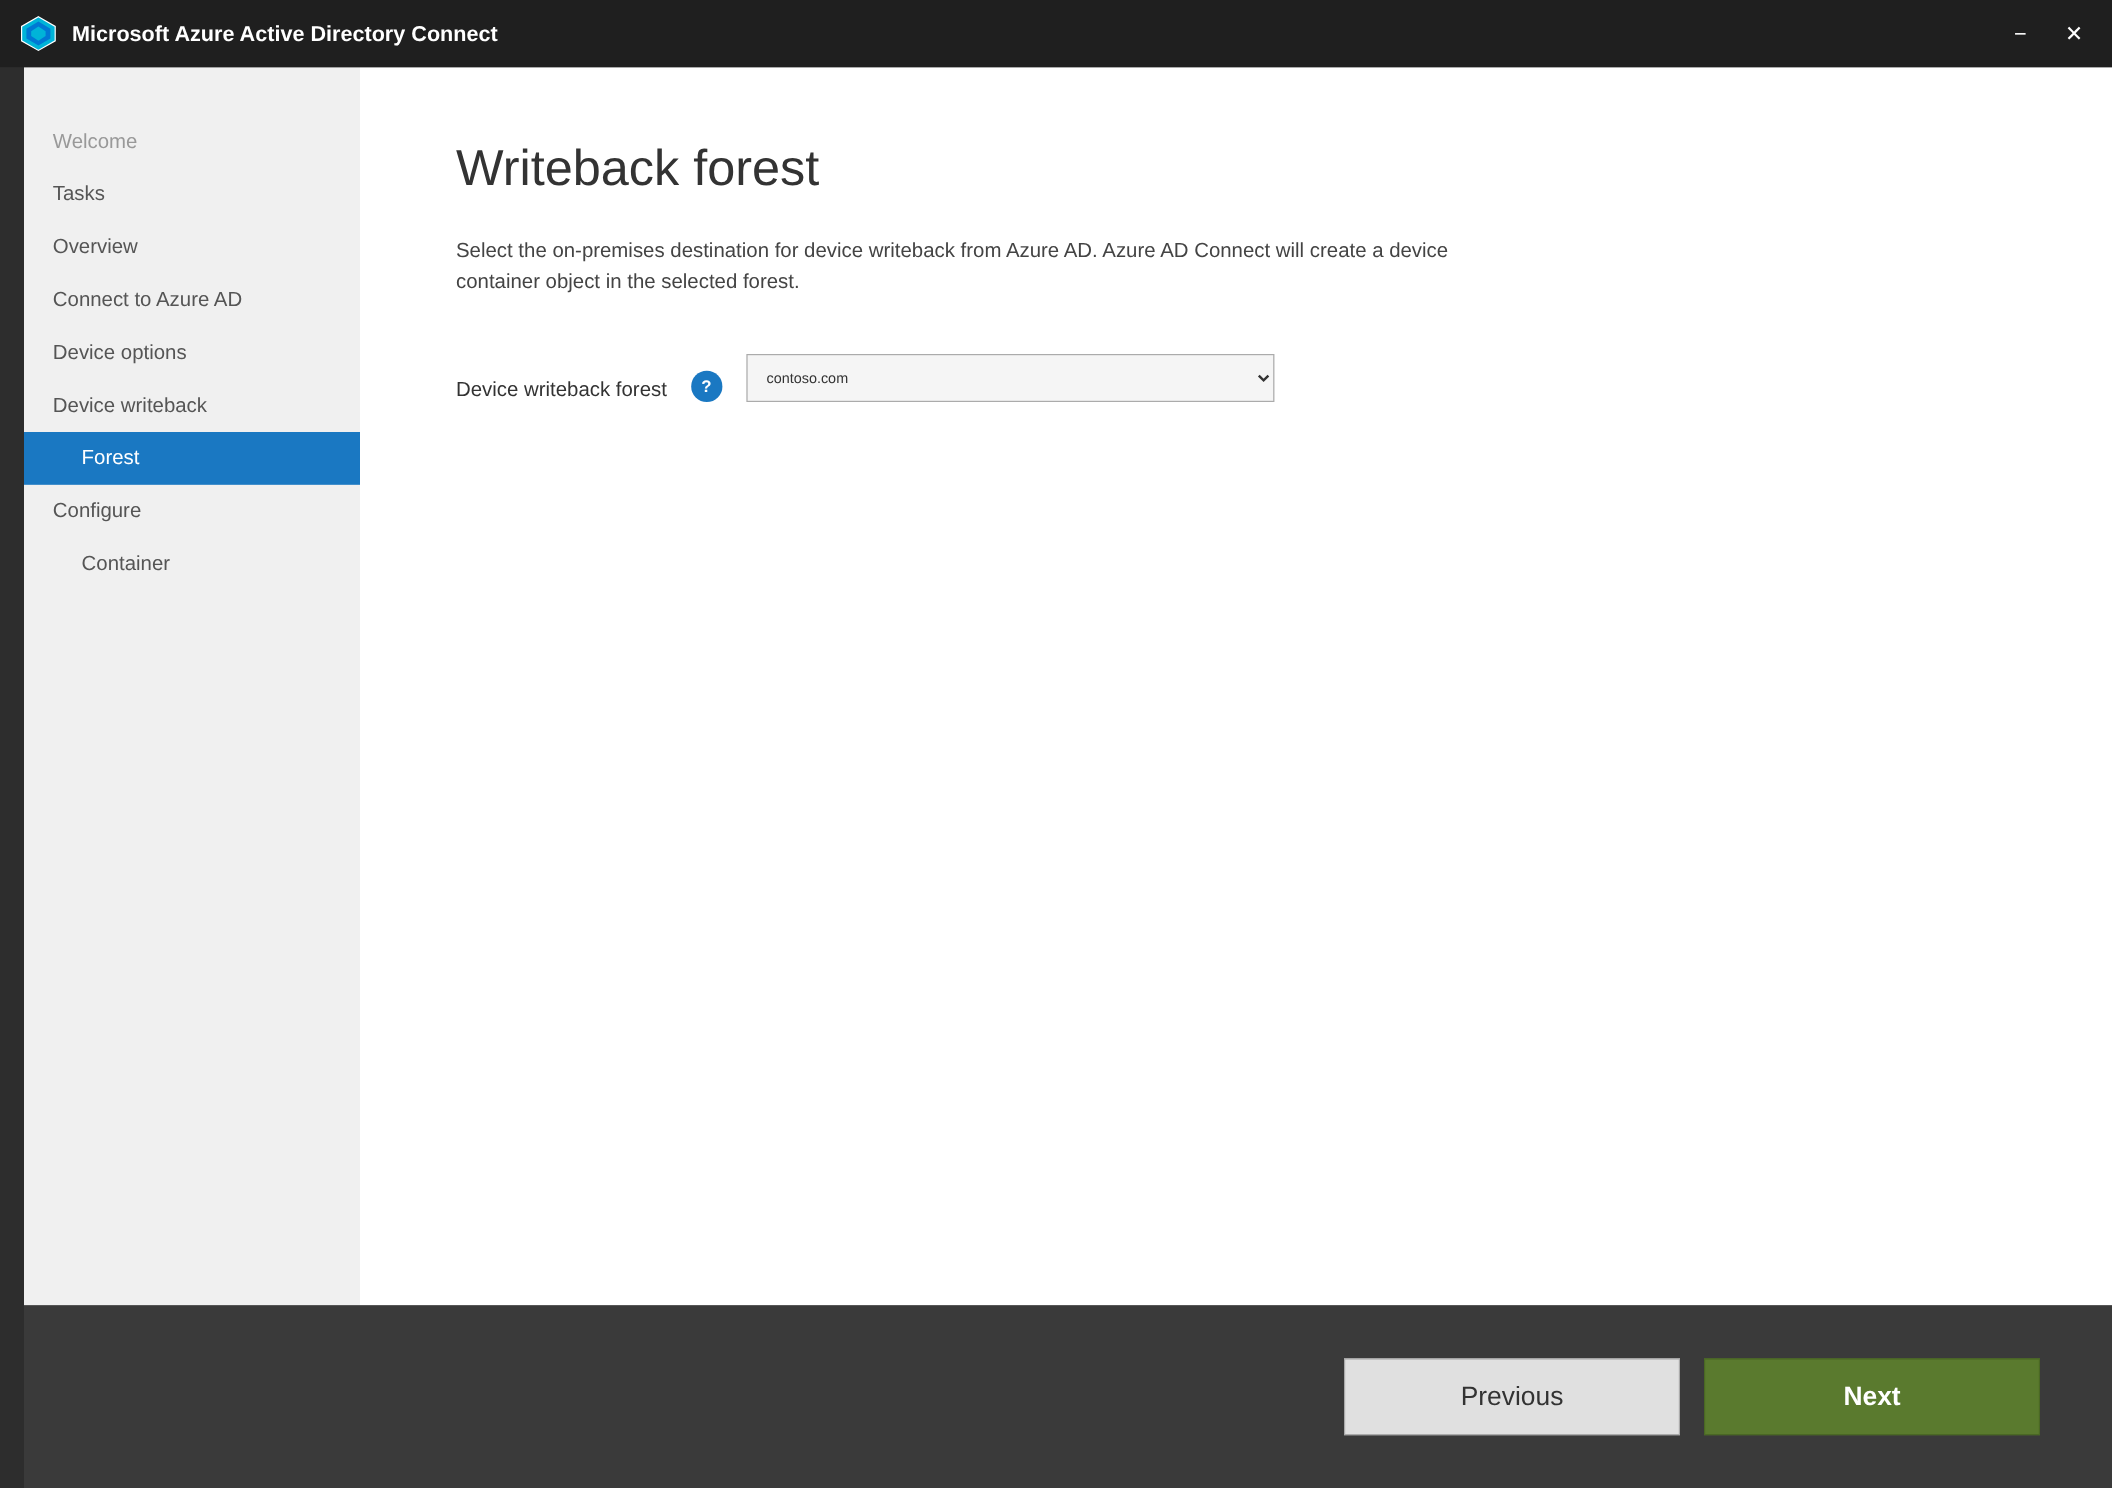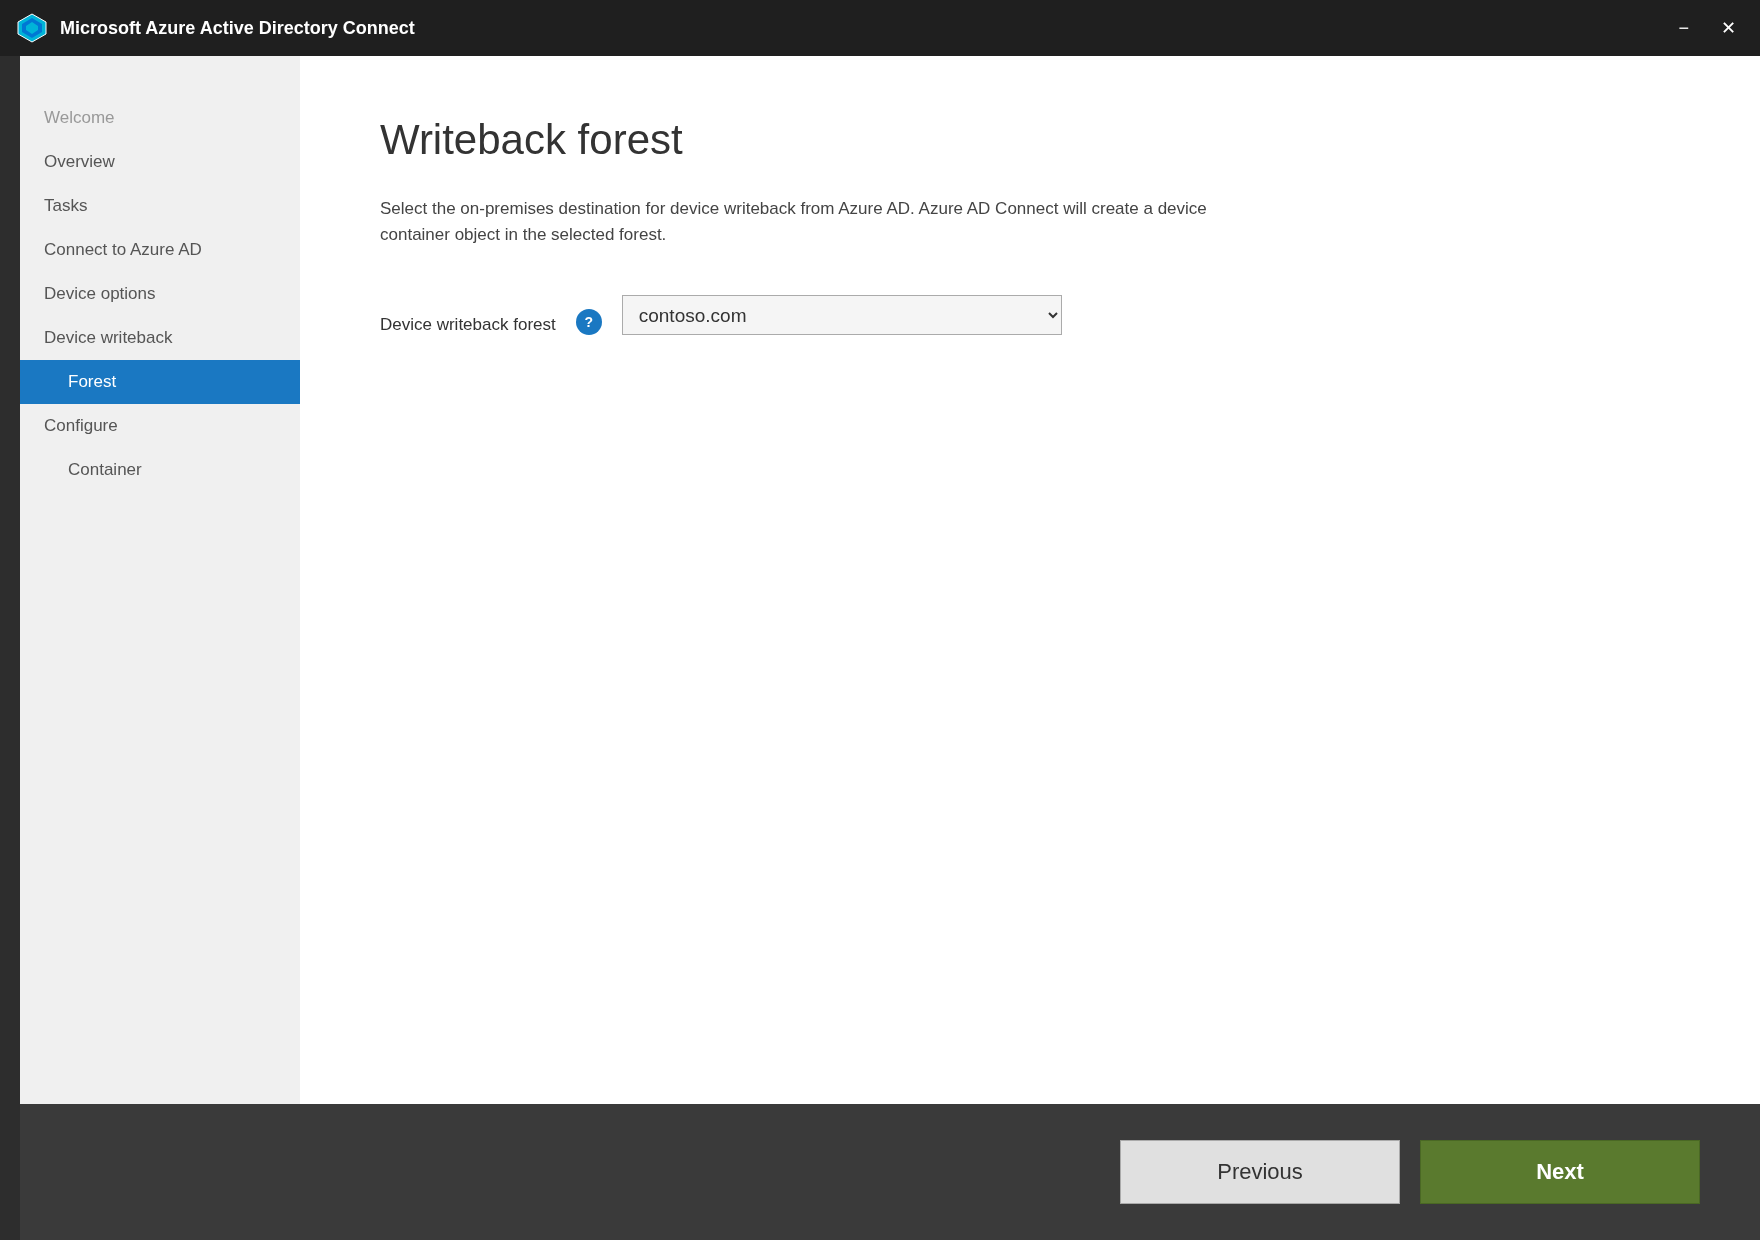--- a/index.html
+++ b/index.html
@@ -163,31 +163,31 @@
       font-weight: bold;
       cursor: pointer;
       flex-shrink: 0;
     }
 
     .forest-select {
       width: 440px;
       height: 40px;
       border: 1px solid #ababab;
       background: #f5f5f5;
-      font-size: 19px;
+      font-size: 12px;
       color: #333333;
       padding: 0 12px;
       cursor: pointer;
       appearance: auto;
     }
 
     
     .footer {
       background: #3a3a3a;
-      height: 136px;
+      height: 152px;
       display: flex;
       align-items: center;
       justify-content: flex-end;
       padding: 0 60px;
       gap: 20px;
       flex-shrink: 0;
     }
 
     .btn-previous {
       background: #e0e0e0;
@@ -231,24 +231,24 @@
   </div>
 
   <div class="window-body">
     <div class="main-content">
 
       <div class="sidebar">
         <div class="sidebar-item dimmed">
           <span>Welcome</span>
         </div>
         <div class="sidebar-item">
+          <span>Tasks</span>
+        </div>
+        <div class="sidebar-item">
           <span>Overview</span>
-        </div>
-        <div class="sidebar-item">
-          <span>Tasks</span>
         </div>
         <div class="sidebar-item">
           <span>Connect to Azure AD</span>
         </div>
         <div class="sidebar-item">
           <span>Device options</span>
         </div>
         <div class="sidebar-item">
           <span>Device writeback</span>
         </div>

